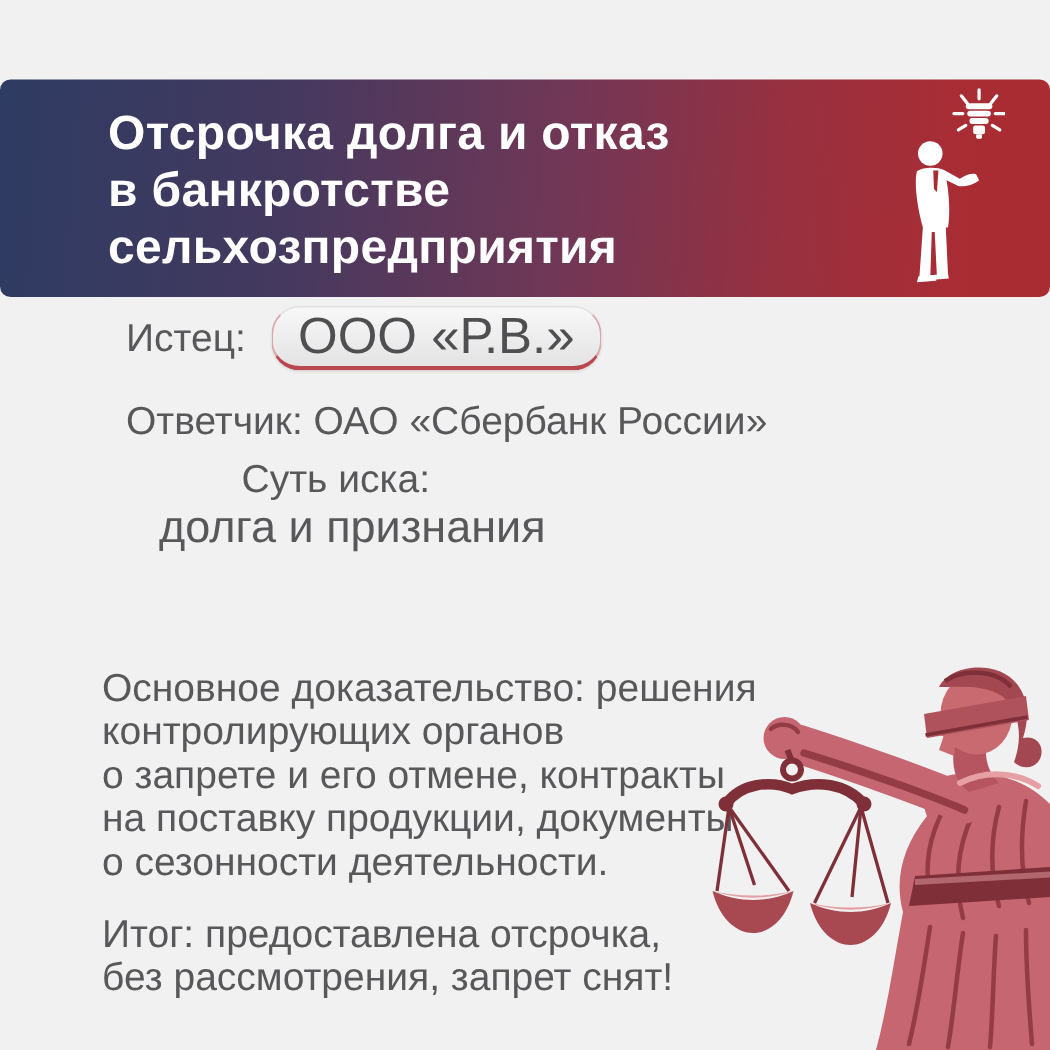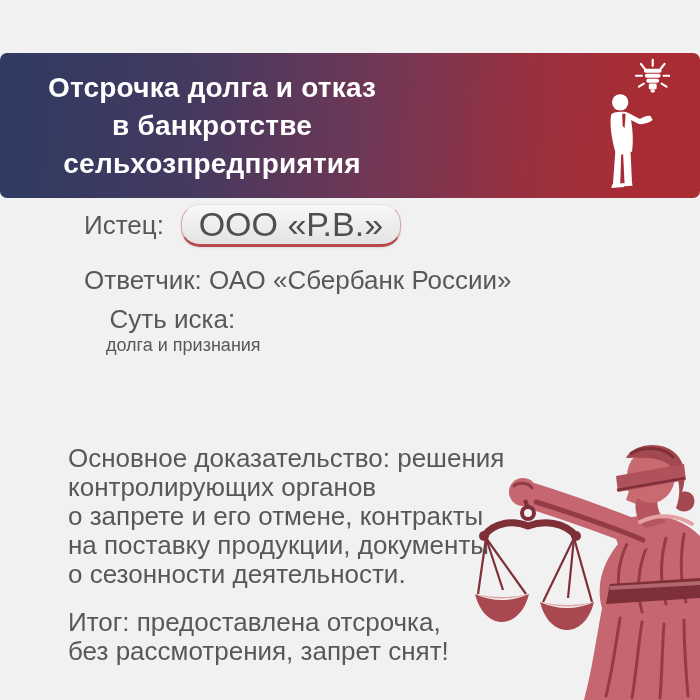--- a/index.html
+++ b/index.html
@@ -10,24 +10,23 @@
     color:#58585a;
   }
   
   .band{
     position:absolute; left:0; top:53px; width:700px; height:145px;
     background:linear-gradient(94deg,#2e3b62 0%,#45395f 28%,#733755 55%,#98303f 75%,#aa2c33 92%);
     border-radius:7px;
     display:flex; align-items:center;
   }
   .band-title{
-    padding-left:48px;
-    font-size:28px; font-weight:700; color:#ffffff; line-height:38px;
+    padding-left:72px;
+    font-size:32px; font-weight:700; color:#ffffff; line-height:38px;
     letter-spacing:.2px;
-    text-align:center;
   }
   .band-icon{
     position:absolute; right:30px; top:4px; width:74px; height:138px;
   }
   
   .row{position:absolute; left:84px; display:flex; align-items:center;}
   .row-plaintiff{top:202px; height:47px;}
   .row-defendant{top:264px; height:32px; line-height:32px;}
   .row-claim{top:304px; height:50px;flex-direction:column;}
   .lbl,.plain{font-size:26px; color:#58585a;}
@@ -38,21 +37,21 @@
     border-top-color:#e2e2e3;
     border-bottom:3px solid #b9474f;
     border-radius:19px;
     font-size:34px; color:#4f4f51;
     box-shadow:0 1px 2px rgba(0,0,0,.10);
     cursor:pointer;
     font-family:inherit;
   }
   .pill-plaintiff{margin-left:17px; width:220px; height:43px;}
   .pill-claim{margin-left:7px; width:182px; height:45px;}
-  .after-text{margin-left:22px; font-size:18px;}
+  .after-text{margin-left:22px; font-size:30px;}
   .para{position:absolute; left:68px;}
   .para .line{font-size:26px; line-height:29px; white-space:nowrap; color:#58585a;}
   .para1{top:363px;} .para1 .line{line-height:31px;}
   .para2{top:444px;}
   .para3{top:608px;}
   
   .statue{position:absolute; right:0; bottom:0; width:230px; height:282px;}
 </style>
 </head>
 <body>

